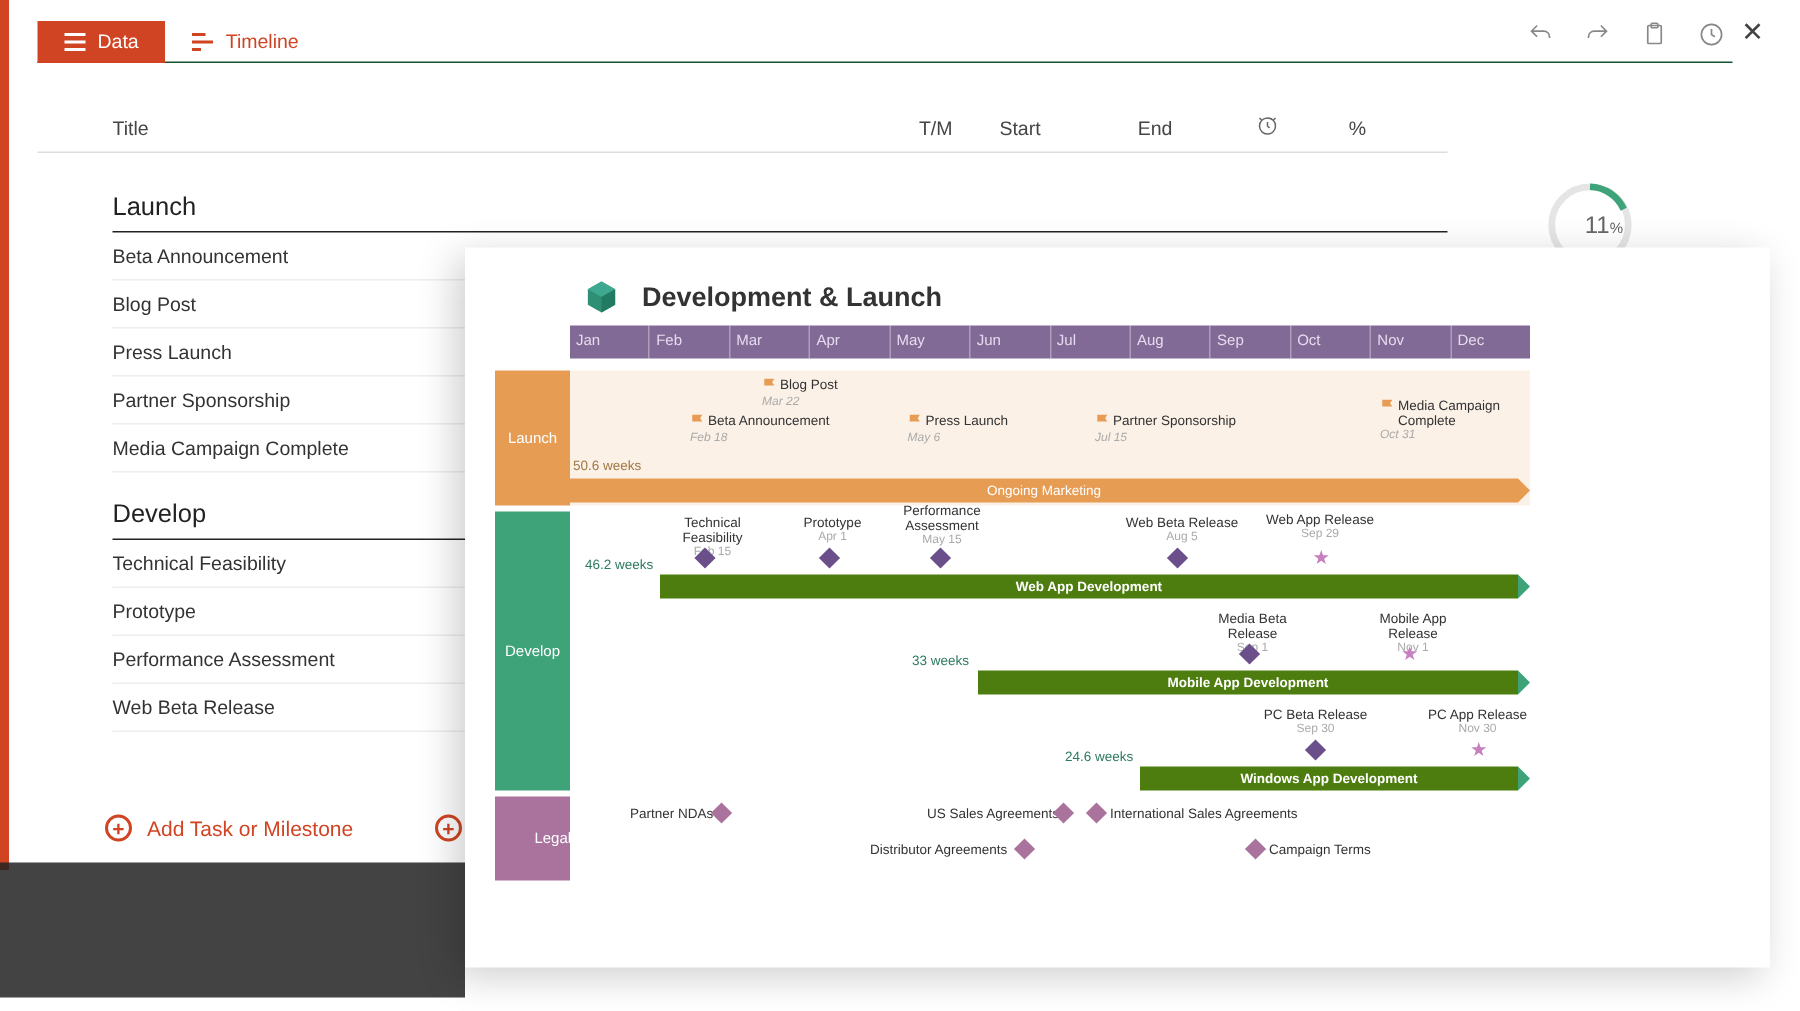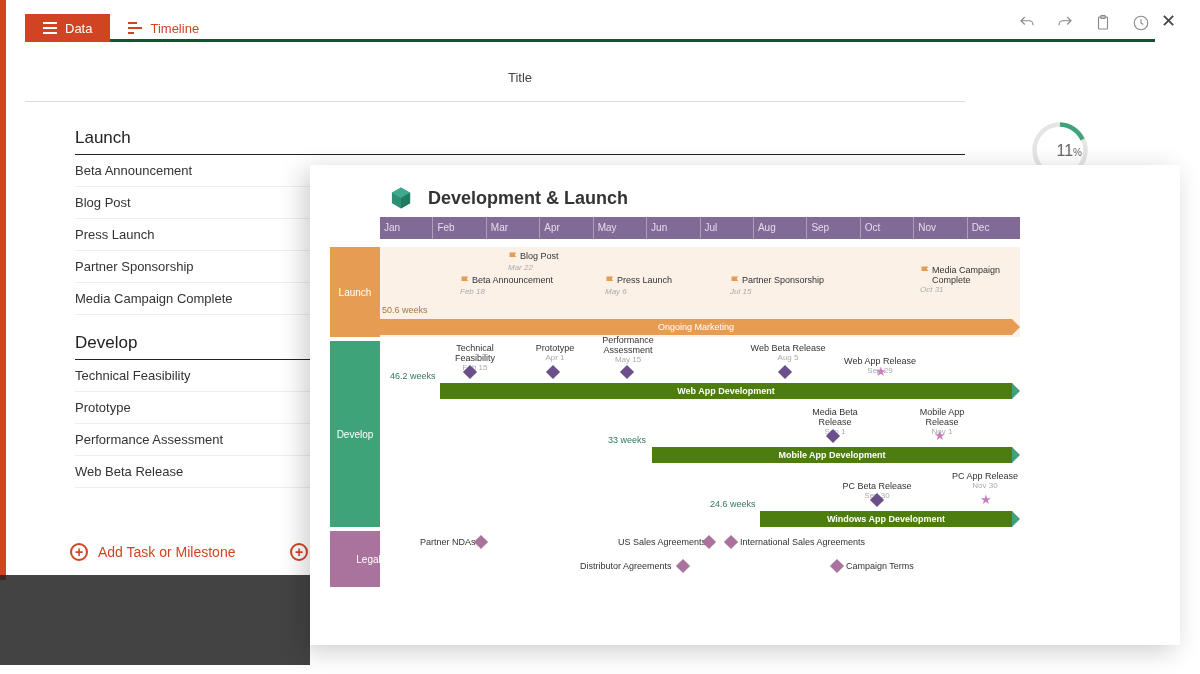--- a/index.html
+++ b/index.html
@@ -2,34 +2,34 @@
 <html><head>
 <meta charset="utf-8">
 <style>
   * { box-sizing: border-box; margin: 0; padding: 0; font-family: "Segoe UI", Arial, sans-serif; }
   body { width: 1200px; height: 674px; background: #fff; position: relative; overflow: hidden; }
 
   .left-strip { position: absolute; left: 0; top: 0; width: 6px; height: 580px; background: #d04423; }
 
   .close-x { position: absolute; right: 24px; top: 10px; font-size: 18px; color: #444; cursor: pointer; }
 
-  .tabs-row { position: absolute; left: 25px; top: 14px; width: 1130px; height: 28px; display: flex; align-items: flex-start; border-bottom: 3px solid #14532d; }
+  .tabs-row { position: absolute; left: 25px; top: 14px; width: 1130px; height: 28px; display: flex; align-items: center; border-bottom: 1px solid #14532d; }
   .tab { height: 28px; display: flex; align-items: center; padding: 0 18px; font-size: 13px; color: #d04423; gap: 8px; cursor: pointer; }
   .tab.active { background: #d04423; color: #fff; }
   .tab-icon { width: 14px; height: 12px; display: flex; flex-direction: column; justify-content: space-between; }
   .tab-icon span { display: block; height: 2px; background: currentColor; width: 100%; }
   .tl-icon { width: 14px; height: 12px; display: flex; flex-direction: column; justify-content: space-between; }
   .tl-icon span:nth-child(1){height:2px;background:currentColor;width:60%;}
   .tl-icon span:nth-child(2){height:2px;background:currentColor;width:100%;}
   .tl-icon span:nth-child(3){height:2px;background:currentColor;width:40%;}
 
   .tool-icons { position: absolute; right: 50px; top: 14px; display: flex; gap: 20px; align-items: center; color: #888; }
   .tool-icons svg { width: 18px; height: 18px; stroke: #888; fill: none; stroke-width: 1.5; }
 
-  .col-headers { position: absolute; left: 25px; top: 70px; width: 940px; height: 32px; display: flex; align-items: center; font-size: 13px; color: #444; border-bottom: 1px solid #ddd; padding-left: 50px; flex-direction: column; }
+  .col-headers { position: absolute; left: 25px; top: 70px; width: 940px; height: 32px; display: flex; align-items: center; font-size: 13px; color: #444; border-bottom: 1px solid #ddd; padding-left: 50px; }
   .col-headers .title-h { flex: 0 0 500px; }
   .col-headers .tm-h { flex: 0 0 60px; text-align: right; }
   .col-headers .start-h { flex: 0 0 90px; text-align: center; }
   .col-headers .end-h { flex: 0 0 90px; text-align: center; }
   .col-headers .dur-h { flex: 0 0 60px; text-align: center; }
   .col-headers .pct-h { flex: 0 0 60px; text-align: center; }
 
   .data-body { position: absolute; left: 25px; top: 110px; width: 940px; padding-left: 50px; }
   .group-head { font-size: 17px; font-weight: 400; color: #222; padding: 18px 0 6px 0; border-bottom: 1px solid #222; }
   .item-row { font-size: 13px; color: #333; padding: 8px 0; border-bottom: 1px solid #eee; width: 280px; }
@@ -236,33 +236,33 @@
       <div class="lane-body">
 
         <div class="ms-label" style="left:55px;top:2px;width:80px"><span>Technical Feasibility</span><span class="msdate">Feb 15</span></div>
         <div class="diamond purple" style="left:85px;top:26px"></div>
         <div class="ms-label" style="left:150px;top:2px;width:50px"><span>Prototype</span><span class="msdate">Apr 1</span></div>
         <div class="diamond purple" style="left:168px;top:26px"></div>
         <div class="ms-label" style="left:218px;top:-6px;width:60px"><span>Performance Assessment</span><span class="msdate">May 15</span></div>
         <div class="diamond purple" style="left:242px;top:26px"></div>
         <div class="ms-label" style="left:368px;top:2px;width:80px"><span>Web Beta Release</span><span class="msdate">Aug 5</span></div>
         <div class="diamond purple" style="left:400px;top:26px"></div>
-        <div class="ms-label" style="left:460px;top:15px;width:80px"><span>Web App Release</span><span class="msdate">Sep 29</span></div>
+        <div class="ms-label" style="left:460px;top:0;width:80px"><span>Web App Release</span><span class="msdate">Sep 29</span></div>
         <div class="star" style="left:495px;top:24px">★</div>
         <div class="wk-label" style="left:10px;top:30px;color:#2e7a5e"><span>46.2 weeks</span></div>
         <div class="bar green" style="left:60px;top:42px;width:572px"><span>Web App Development</span><span class="arrowend green"></span></div>
 
         <div class="ms-label" style="left:415px;top:66px;width:80px"><span>Media Beta Release</span><span class="msdate">Sep 1</span></div>
         <div class="diamond purple" style="left:448px;top:90px"></div>
         <div class="ms-label" style="left:522px;top:66px;width:80px"><span>Mobile App Release</span><span class="msdate">Nov 1</span></div>
         <div class="star" style="left:554px;top:88px">★</div>
         <div class="wk-label" style="left:228px;top:94px;color:#2e7a5e">33 weeks</div>
         <div class="bar green" style="left:272px;top:106px;width:360px"><span>Mobile App Development</span><span class="arrowend green"></span></div>
 
-        <div class="ms-label" style="left:462px;top:140px;width:70px"><span>PC Beta Release</span><span class="msdate">Sep 30</span></div>
+        <div class="ms-label" style="left:462px;top:130px;width:70px"><span>PC Beta Release</span><span class="msdate">Sep 30</span></div>
         <div class="diamond purple" style="left:492px;top:154px"></div>
         <div class="ms-label" style="left:570px;top:130px;width:70px"><span>PC App Release</span><span class="msdate">Nov 30</span></div>
         <div class="star" style="left:600px;top:152px">★</div>
         <div class="wk-label" style="left:330px;top:158px;color:#2e7a5e">24.6 weeks</div>
         <div class="bar green" style="left:380px;top:170px;width:252px"><span>Windows App Development</span><span class="arrowend green"></span></div>
       </div>
     </div>
 
     <div class="swimlane lane-legal">
       <div class="lane-label">Legal</div>

